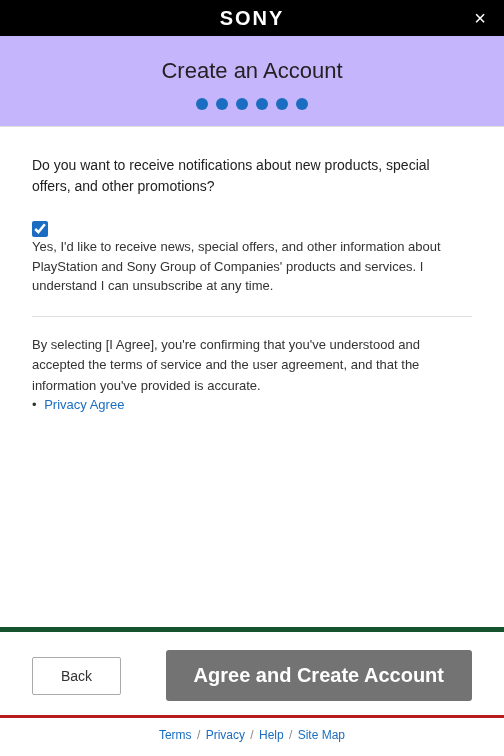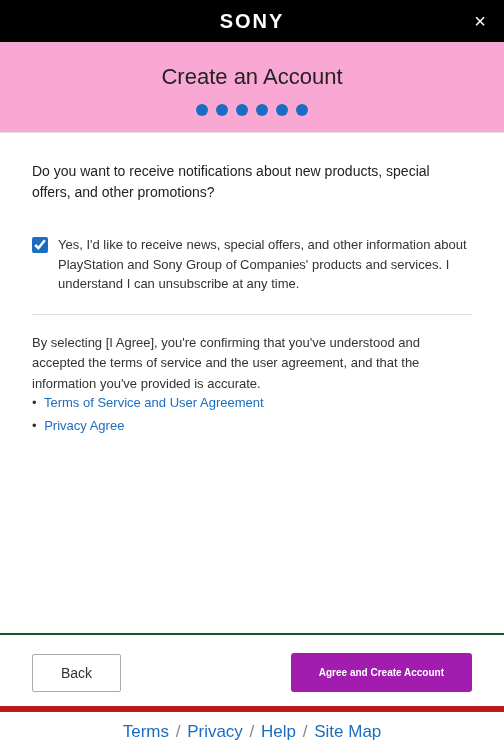--- a/index.html
+++ b/index.html
@@ -8,21 +8,21 @@
       background: #fff;
       width: 504px;
       min-height: 756px;
       display: flex;
       flex-direction: column;
     }
 
     
     .header {
       background: #000;
-      height: 42px;
+      height: 36px;
       display: flex;
       align-items: center;
       justify-content: center;
       position: relative;
     }
     .header-title {
       color: #fff;
       font-size: 20px;
       font-weight: bold;
       letter-spacing: 2px;
@@ -35,21 +35,21 @@
       color: #fff;
       font-size: 20px;
       cursor: pointer;
       background: none;
       border: none;
       line-height: 1;
     }
 
     
     .page-title-area {
-      background: #f9a8d4;
+      background: #c4b5fd;
       padding: 22px 0 16px 0;
       text-align: center;
       border-bottom: 1px solid #e0e0e0;
     }
     .page-title {
       font-size: 22px;
       color: #222;
       font-weight: normal;
       margin-bottom: 14px;
     }
@@ -70,29 +70,30 @@
 
     
     .main-content {
       flex: 1;
       padding: 28px 32px 20px 32px;
     }
 
     .question-text {
       font-size: 14px;
       color: #222;
-      margin-bottom: 32px;
+      margin-bottom: 22px;
       line-height: 1.5;
     }
 
     
     .checkbox-row {
       display: flex;
       align-items: flex-start;
       margin-bottom: 20px;
+      flex-direction: column;
     }
     .checkbox-row input[type="checkbox"] {
       margin-top: 2px;
       margin-right: 10px;
       flex-shrink: 0;
       width: 16px;
       height: 16px;
       cursor: pointer;
       accent-color: #1a6dc0;
     }
@@ -129,49 +130,49 @@
       color: #333;
       margin-right: 4px;
     }
 
     
     .footer-buttons {
       padding: 18px 32px 14px 32px;
       display: flex;
       justify-content: space-between;
       align-items: center;
-      border-top: 2px solid #14532d;
+      border-top: 5px solid #14532d;
     }
     .back-btn {
       background: #fff;
       border: 1px solid #aaa;
       padding: 10px 28px;
       font-size: 14px;
       color: #333;
       cursor: pointer;
       border-radius: 2px;
     }
     .agree-btn {
-      background: #a21caf;
+      background: #737373;
       color: #fff;
       border: none;
       padding: 14px 28px;
-      font-size: 10px;
+      font-size: 20px;
       font-weight: bold;
       cursor: pointer;
       border-radius: 3px;
     }
 
     
     .bottom-footer {
       padding: 10px 0 14px 0;
       text-align: center;
-      font-size: 17px;
+      font-size: 12px;
       color: #888;
-      border-top: 6px solid #b91c1c;
+      border-top: 3px solid #b91c1c;
     }
     .bottom-footer span {
       margin: 0 4px;
       color: #888;
     }
     .bottom-footer .sep {
       margin: 0 2px;
     }
   </style>
 </head>
@@ -200,24 +201,20 @@
   <div class="checkbox-row">
     <input type="checkbox" id="cb1" checked="" style="">
     <label for="cb1" class="checkbox-label">Yes, I'd like to receive news, special offers, and other information about PlayStation and Sony Group of Companies' products and services. I understand I can unsubscribe at any time.</label>
   </div>
 
 
   <div class="divider"></div>
 
   <p class="agreement-text">By selecting [I Agree], you're confirming that you've understood and accepted the terms of service and the user agreement, and that the information you've provided is accurate.</p>
 
-  <div class="link-item">
-    <span class="bullet">•</span>
-    <a class="link-anchor">Terms of Service and User Agreement</a>
-  </div>
   <div class="link-item">
     <span class="bullet">•</span>
     <a class="link-anchor">Privacy Agree</a>
   </div>
 </div>
 
 <div class="footer-buttons">
   <button class="back-btn">Back</button>
   <button class="agree-btn">Agree and Create Account</button>
 </div>

